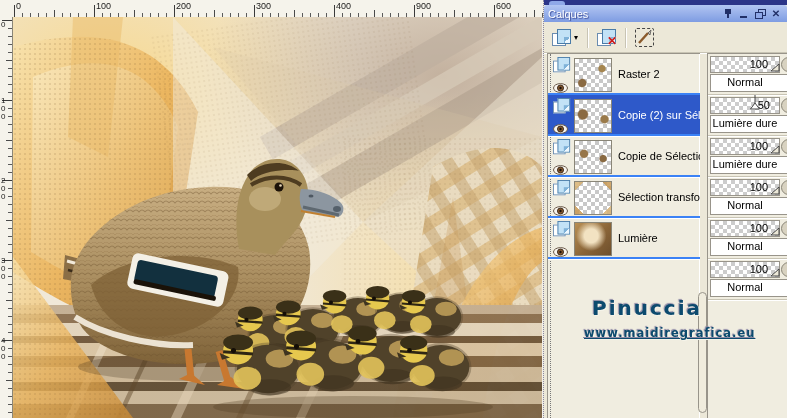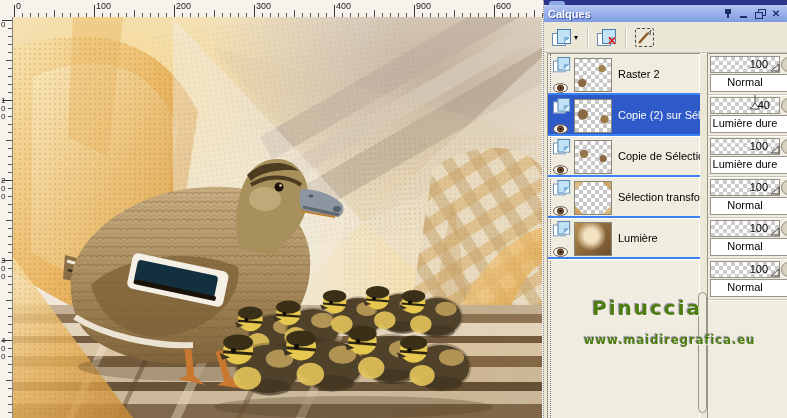--- a/index.html
+++ b/index.html
@@ -38,21 +38,21 @@
   .canvas svg{display:block;}
 
   
   .panel{position:absolute;left:543px;top:0;width:244px;height:418px;background:#ECE8D8;
     border-left:1px dotted #8a86a0;box-sizing:border-box;}
   .navstrip{height:5px;background:#2B3488;position:relative;}
   .navstrip::after{content:"";position:absolute;left:5px;top:1px;width:16px;height:4px;
     background:#8FA8E8;border-radius:3px 3px 0 0;}
   .titlebar{height:17px;background:linear-gradient(#B2C5F2,#7E9CE2);display:flex;
     align-items:center;padding:0 4px;border-radius:3px 3px 0 0;}
-  .title{font-weight:bold;font-size:11px;color:#fff;text-shadow:1px 1px 1px #3a4a96;flex:1;}
+  .title{font-weight:normal;font-size:11px;color:#fff;text-shadow:1px 1px 1px #3a4a96;flex:1;}
   .tb-btn{width:14px;height:13px;margin-left:2px;position:relative;cursor:default;}
   .pinhead{position:absolute;left:4px;top:2px;width:6px;height:5px;background:#223068;}
   .pinstem{position:absolute;left:6px;top:7px;width:2px;height:4px;background:#223068;}
   .minbar{position:absolute;left:3px;bottom:2px;width:7px;height:2px;background:#223068;}
   .rsq1{position:absolute;left:5px;top:2px;width:6px;height:5px;border:1px solid #223068;}
   .rsq2{position:absolute;left:2px;top:5px;width:6px;height:5px;border:1px solid #223068;background:#8FA8E8;}
   .closex{font-size:10px;font-weight:bold;color:#223068;line-height:13px;text-align:center;display:block;}
 
   .toolbar{height:29px;display:flex;align-items:center;padding:1px 4px 0 4px;
     border-bottom:1px solid #c8c4b4;box-shadow:0 1px 0 #fff;}
@@ -115,24 +115,24 @@
   .handle{position:absolute;}
   .h100{right:-1px;bottom:0;}
   .h70{left:38px;top:-3px;}
   .combo{position:absolute;left:2px;top:20px;width:68px;height:16px;background:#fff;
     border:1px solid #98948a;font-size:11px;text-align:center;line-height:15px;
     padding-right:12px;box-sizing:content-box;color:#000;}
   .lockic{position:absolute;right:-7px;top:3px;width:13px;height:13px;border-radius:50%;
     background:#D8D2C0;border:1px solid #8a8678;}
 
   
-  .wm{position:absolute;color:#4d7c0f;font-family:"DejaVu Sans",sans-serif;font-weight:bold;
+  .wm{position:absolute;color:#0c4a6e;font-family:"DejaVu Sans",sans-serif;font-weight:bold;
       text-shadow:1px 1px 0 #f6f4ea,-1px -1px 1px #8c88a4;z-index:50;pointer-events:none;}
   .wm1{left:592px;top:296px;font-size:20px;letter-spacing:2px;}
-  .wm2{left:584px;top:333px;font-size:11.5px;letter-spacing:1px;}
+  .wm2{left:584px;top:326px;font-size:11.5px;letter-spacing:1px;text-decoration:underline;}
 </style>
 </head>
 <body>
 
 <div class="artboard">
   <div class="corner"></div>
   <div class="h-ruler">
     <span class="hlab h0">0</span>
     <span class="hlab h1">100</span>
     <span class="hlab h2">200</span>
@@ -445,21 +445,21 @@
         <svg class="handle h100" width="10" height="9">
             <path d="M1 8 L9 8 L9 1 Z" fill="#ECE8D8" stroke="#444"></path>
           </svg>
       </span>
       <span class="combo">Normal</span>
       <span class="lockic"></span>
     </div>
 
     <div class="prow o70">
       <span class="opac">
-        <span class="oval">40</span>
+        <span class="oval">50</span>
         <svg class="handle h70" width="12" height="16">
             <line x1="6" y1="0" x2="6" y2="8" stroke="#444"></line>
             <path d="M1.5 14 L10.5 14 L6 8 Z" fill="#fff" stroke="#444"></path>
           </svg>
       </span>
       <span class="combo">Lumière dure</span>
       <span class="lockic"></span>
     </div>
 
     <div class="prow">

